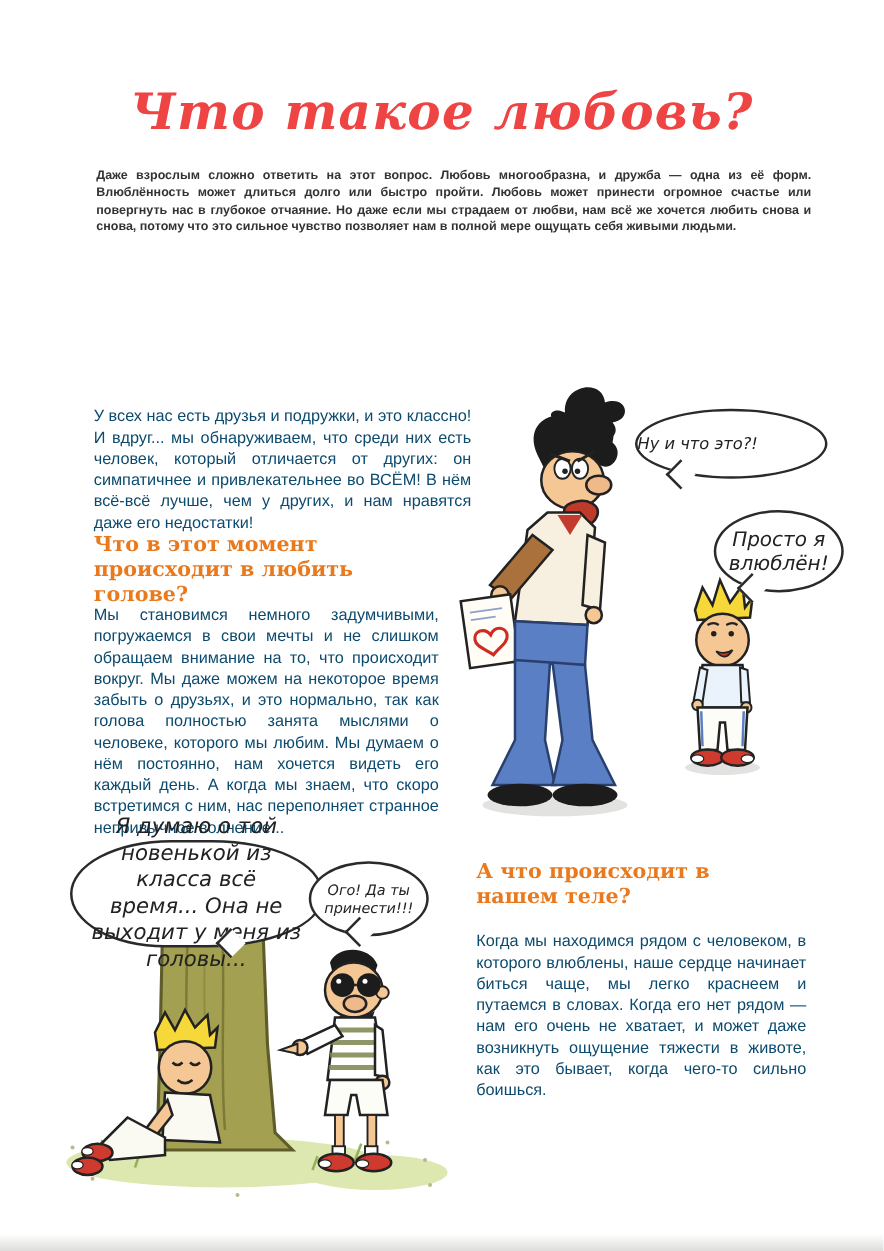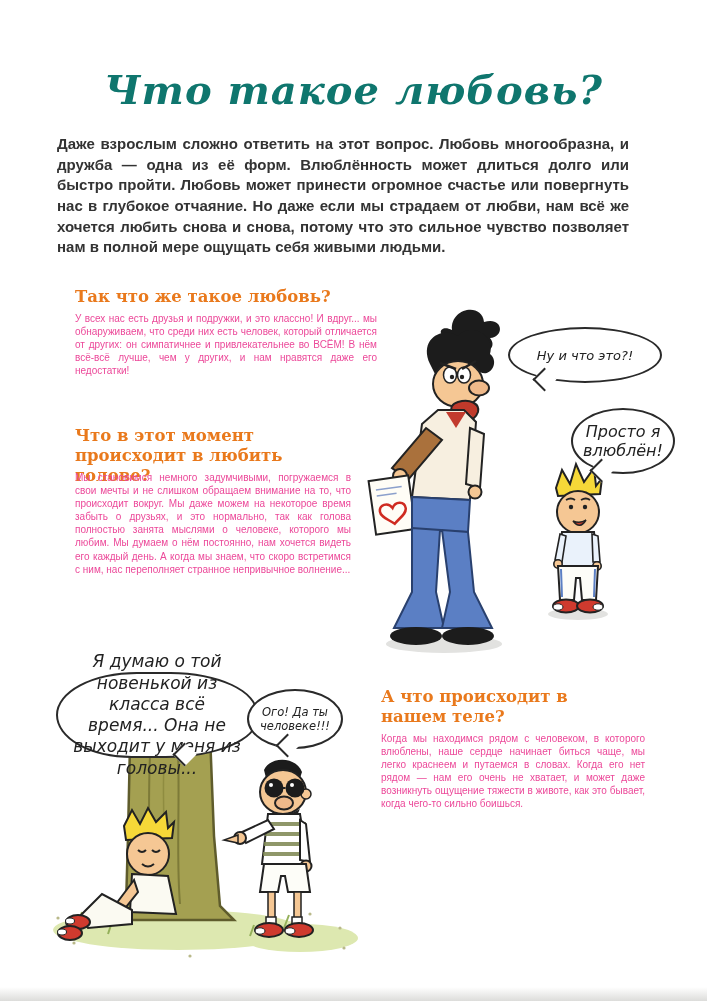--- a/index.html
+++ b/index.html
@@ -5,37 +5,37 @@
   html,body { margin:0; padding:0; background:#ffffff; }
   #page {
     position:relative; width:707px; height:1001px; background:#ffffff;
     overflow:hidden; font-family:"Liberation Sans", sans-serif;
   }
   .abs { position:absolute; }
 
   .title {
     left:0; top:66px; width:707px; text-align:center;
     font-family:"DejaVu Serif", serif; font-style:italic; font-weight:bold;
-    font-size:40px; letter-spacing:1px; color:#0f766e;
+    font-size:40px; letter-spacing:1px; color:#ef4444;
   }
   .intro {
-    left:57px; top:134px; width:572px;
-    font-weight:bold; font-size:15px; line-height:1.38; color:#333333;
+    left:77px; top:134px; width:572px;
+    font-weight:bold; font-size:10px; line-height:1.38; color:#333333;
     text-align:justify;
   }
   .heading {
     font-family:"DejaVu Serif", serif; font-weight:bold;
     font-size:16.5px; line-height:1.22; color:#e9791c;
   }
   .bodytext {
-    font-size:10px; line-height:1.31; color:#ec4899; text-align:justify;
+    font-size:13px; line-height:1.31; color:#0c4a6e; text-align:justify;margin-top:12px;
   }
   .bubble {
     background:#ffffff; border:2px solid #2a2a2a;
-    display:flex; align-items:center; justify-content:center; text-align:center;
+    display:flex; align-items:center; text-align:center;
     font-family:"DejaVu Sans", sans-serif; font-style:italic;
     color:#222; z-index:5;
   }
   .bubble .tail {
     position:absolute; width:15px; height:15px; background:#fff;
     transform:rotate(45deg); z-index:-0;
     border-left:2px solid #2a2a2a; border-bottom:2px solid #2a2a2a;
   }
   .b1 { left:508px; top:327px; width:150px; height:52px; border-radius:50%; font-size:13px; }
   .b1 .tail { bottom:-7px; left:26px; }
@@ -54,21 +54,20 @@
 </style>
 </head>
 <body>
 
 <div id="page">
 
   <div class="abs title">Что такое любовь?</div>
 
   <div class="abs intro">Даже взрослым сложно ответить на этот вопрос. Любовь многообразна, и дружба — одна из её форм. Влюблённость может длиться долго или быстро пройти. Любовь может принести огромное счастье или повергнуть нас в глубокое отчаяние. Но даже если мы страдаем от любви, нам всё же хочется любить снова и снова, потому что это сильное чувство позволяет нам в полной мере ощущать себя живыми людьми.</div>
 
-  <div class="abs heading" style="left:75px; top:287px; width:320px;">Так что же такое любовь?</div>
   <div class="abs bodytext" style="left:75px; top:312px; width:302px;">У всех нас есть друзья и подружки, и это классно! И вдруг... мы обнаруживаем, что среди них есть человек, который отличается от других: он симпатичнее и привлекательнее во ВСЁМ! В нём всё-всё лучше, чем у других, и нам нравятся даже его недостатки!</div>
 
   <div class="abs heading" style="left:75px; top:426px; width:252px;">Что в этот момент происходит в любить голове?</div>
   <div class="abs bodytext" style="left:75px; top:471px; width:276px;">Мы становимся немного задумчивыми, погружаемся в свои мечты и не слишком обращаем внимание на то, что происходит вокруг. Мы даже можем на некоторое время забыть о друзьях, и это нормально, так как голова полностью занята мыслями о человеке, которого мы любим. Мы думаем о нём постоянно, нам хочется видеть его каждый день. А когда мы знаем, что скоро встретимся с ним, нас переполняет странное непривычное волнение...</div>
 
   <div class="abs heading" style="left:381px; top:687px; width:200px;">А что происходит в нашем теле?</div>
   <div class="abs bodytext" style="left:381px; top:732px; width:264px;">Когда мы находимся рядом с человеком, в которого влюблены, наше сердце начинает биться чаще, мы легко краснеем и путаемся в словах. Когда его нет рядом — нам его очень не хватает, и может даже возникнуть ощущение тяжести в животе, как это бывает, когда чего-то сильно боишься.</div>
 
   <svg class="abs" style="left:352px; top:292px;" width="340" height="376" viewBox="0 0 340 376">
     <ellipse cx="92" cy="352" rx="58" ry="9" fill="#e2e2e0"></ellipse>
@@ -197,18 +196,18 @@
   </div>
   <div class="abs bubble b2">
     <span>Просто я влюблён!</span>
     <div class="tail"></div>
   </div>
   <div class="abs bubble b3">
     <span>Я думаю о той новенькой из класса всё время... Она не выходит у меня из головы...</span>
     <div class="tail"></div>
   </div>
   <div class="abs bubble b4">
-    <span>Ого! Да ты человеке!!!</span>
+    <span>Ого! Да ты принести!!!</span>
     <div class="tail"></div>
   </div>
 
   <div class="abs page-edge"></div>
 </div>
 
 </body></html>

